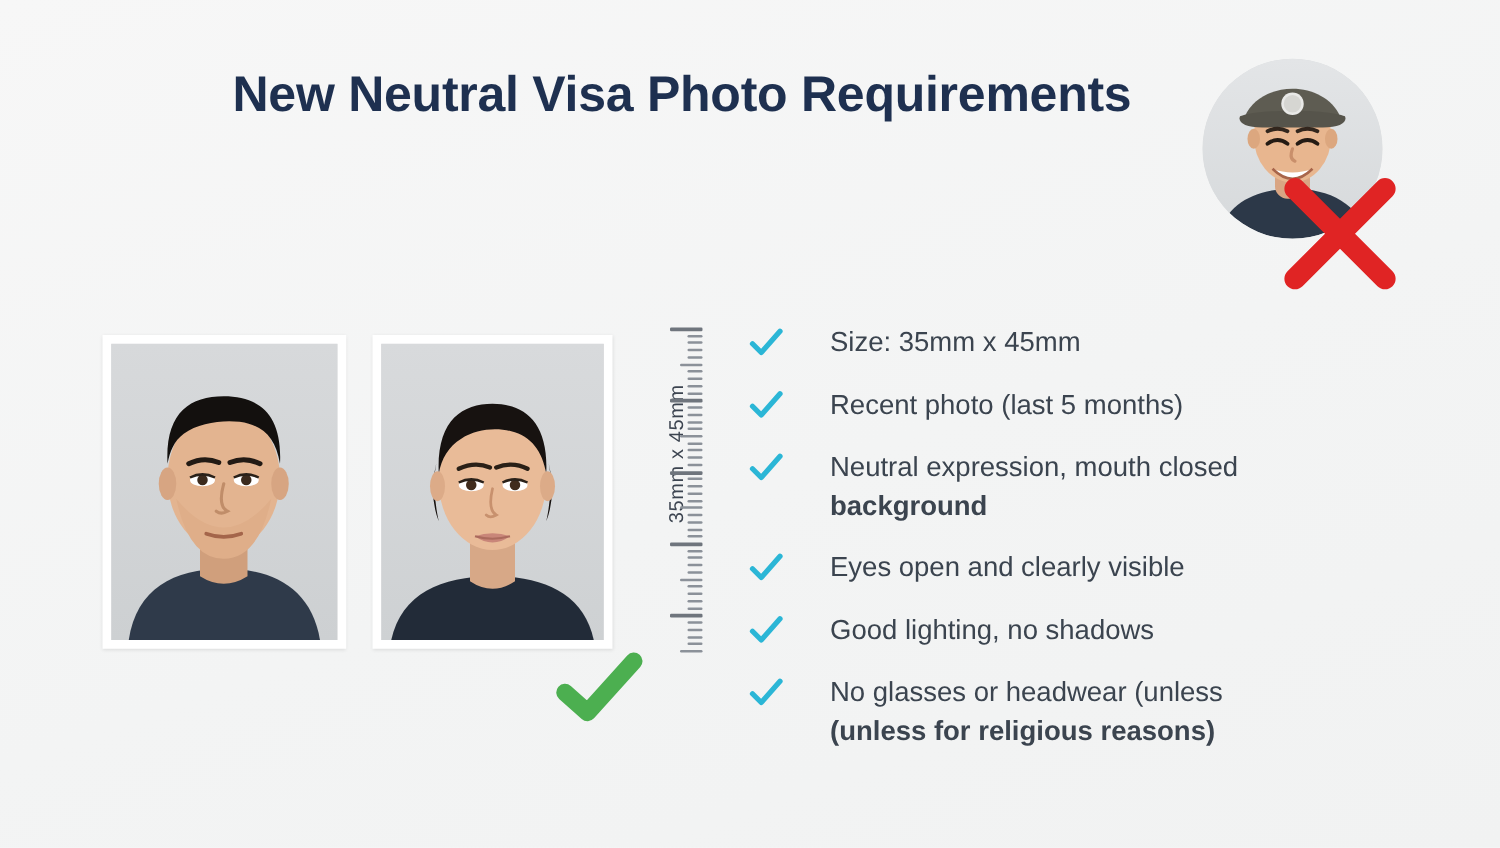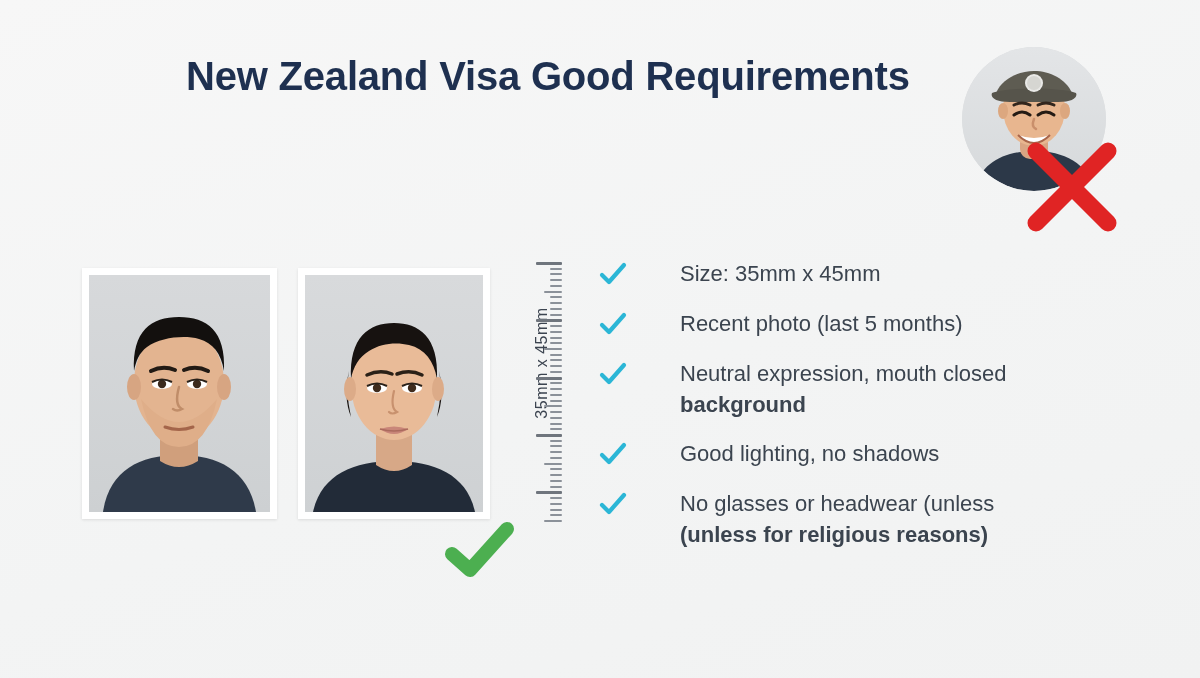--- a/index.html
+++ b/index.html
@@ -159,33 +159,33 @@
     margin-bottom: 18px;
   }
   .check-icon {
     flex: 0 0 auto;
     width: 30px;
     height: 30px;
     margin-top: 2px;
   }
   .check-text {
     flex: 1 1 auto;
-    margin-left: 52px;
+    margin-left: 36px;
     font-size: 22px;
     line-height: 31px;
     color: #3b444f;
   }
   .check-text .l2 { display: block; font-weight: bold; }
 </style>
 </head>
 <body>
 
 <div id="stage">
 
-  <div class="title">New Zealand Visa Good Requirements</div>
+  <div class="title">New Neutral Visa Photo Requirements</div>
 
   <div class="avatar-wrap">
     <div class="avatar-circle">
       <svg class="avatar-art" viewBox="0 0 144 144">
         <defs>
           <clipPath id="circClip">
               <circle cx="72" cy="72" r="72"></circle>
             </clipPath>
           <linearGradient id="bgGrad" x1="0" y1="0" x2="0" y2="1">
             <stop offset="0%" stop-color="#e3e5e7"></stop>
@@ -385,20 +385,26 @@
       <div class="check-row">
         <svg class="check-icon" viewBox="0 0 30 30">
           <path d="M4 15 L11 22 L26 5" stroke="#2bb6d6" stroke-width="4.2" fill="none" stroke-linecap="round" stroke-linejoin="round"></path>
         </svg>
         <div class="check-text">Neutral expression, mouth closed<span class="l2">background</span></div>
       </div>
       <div class="check-row">
         <svg class="check-icon" viewBox="0 0 30 30">
           <path d="M4 15 L11 22 L26 5" stroke="#2bb6d6" stroke-width="4.2" fill="none" stroke-linecap="round" stroke-linejoin="round"></path>
         </svg>
+        <div class="check-text">Eyes open and clearly visible</div>
+      </div>
+      <div class="check-row">
+        <svg class="check-icon" viewBox="0 0 30 30">
+          <path d="M4 15 L11 22 L26 5" stroke="#2bb6d6" stroke-width="4.2" fill="none" stroke-linecap="round" stroke-linejoin="round"></path>
+        </svg>
         <div class="check-text">Good lighting, no shadows</div>
       </div>
       <div class="check-row">
         <svg class="check-icon" viewBox="0 0 30 30">
           <path d="M4 15 L11 22 L26 5" stroke="#2bb6d6" stroke-width="4.2" fill="none" stroke-linecap="round" stroke-linejoin="round"></path>
         </svg>
         <div class="check-text">No glasses or headwear (unless<span class="l2">(unless for religious reasons)</span></div>
       </div>
     </div>
 

